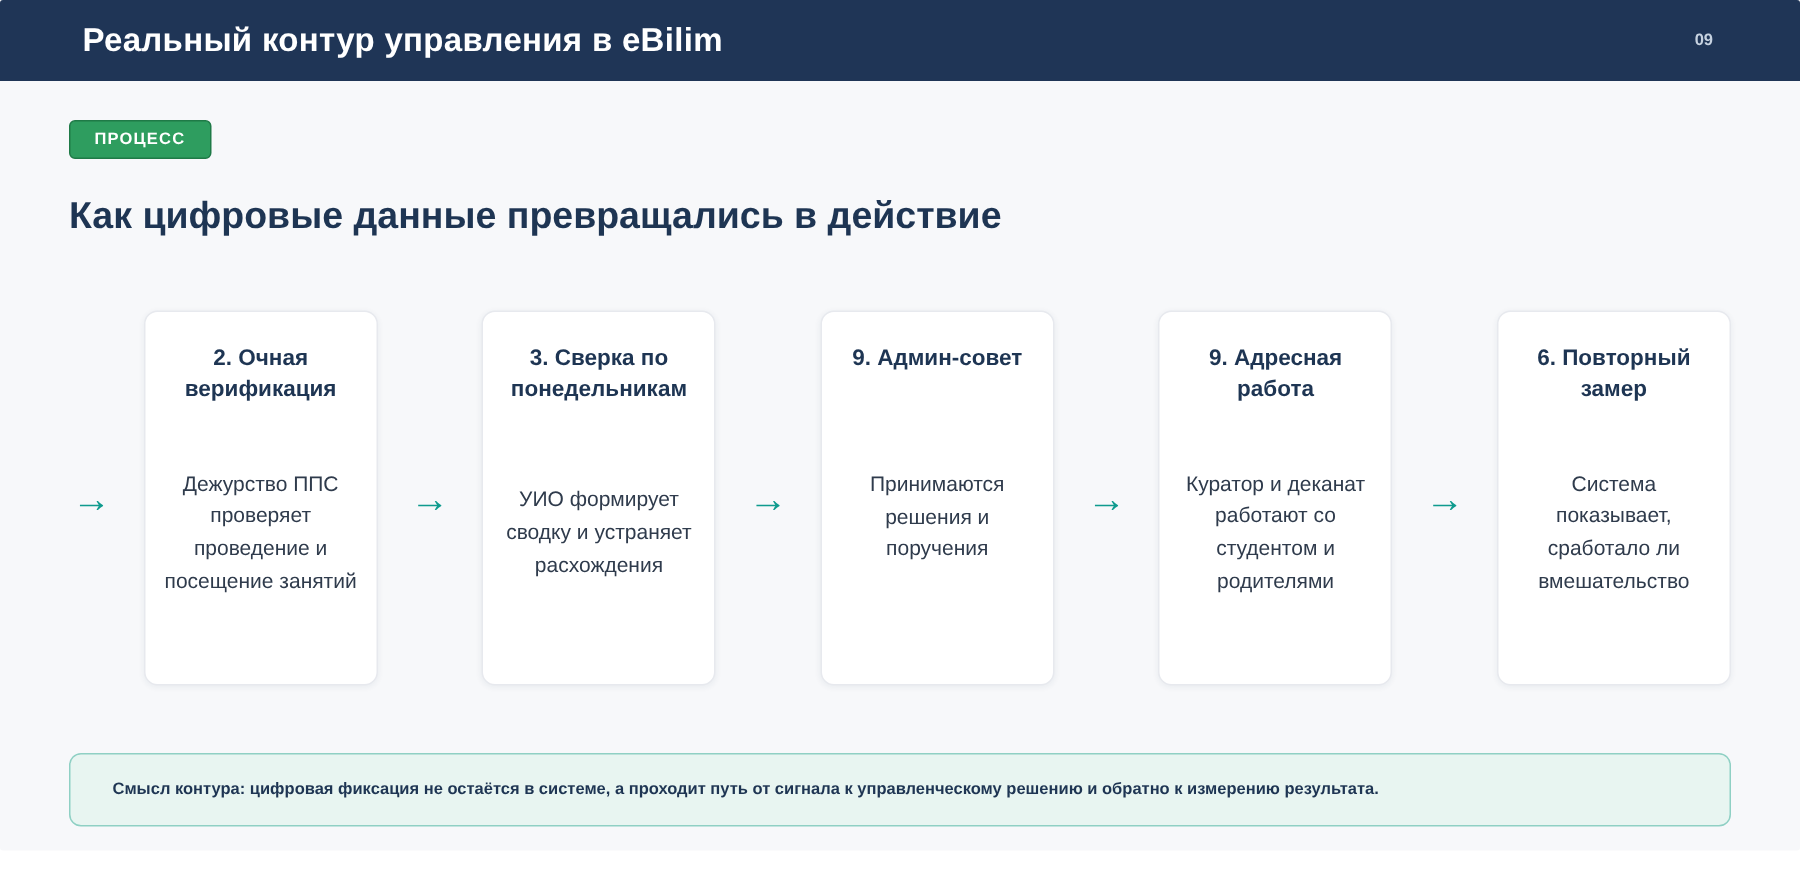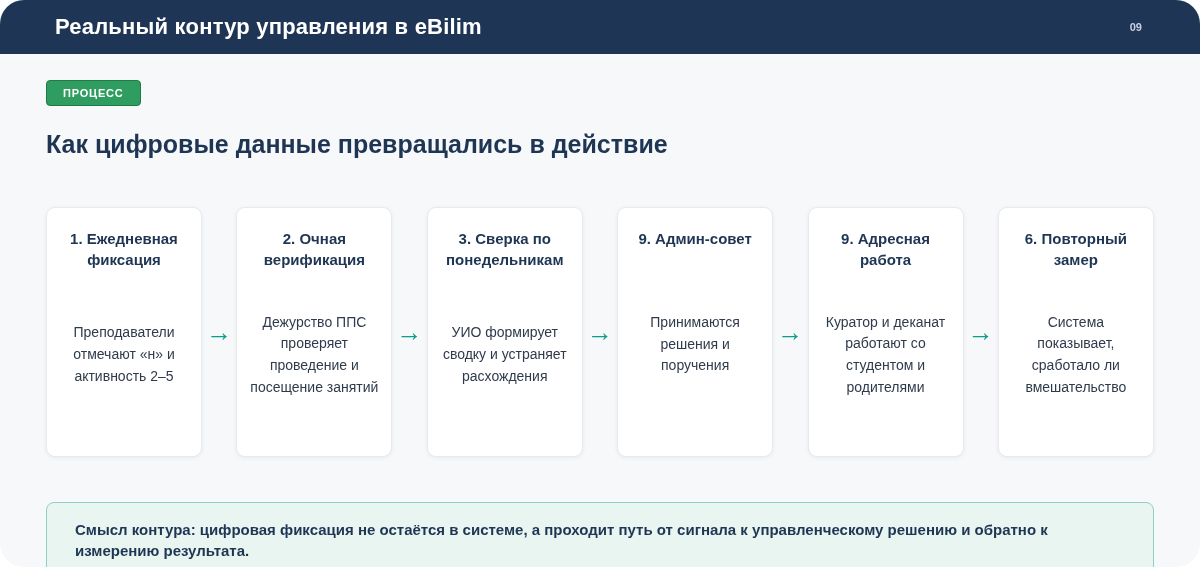--- a/index.html
+++ b/index.html
@@ -1,20 +1,20 @@
 <!DOCTYPE html>
 <html><head>
 <meta charset="utf-8">
 <style>
   * { margin: 0; padding: 0; box-sizing: border-box; }
   html, body { width: 1200px; height: 580px; background: #ffffff; font-family: "Liberation Sans", sans-serif; }
 
   .slide {
     width: 1200px; height: 567px;
-    border-radius: 24px;
+    border-radius: 2px;
     overflow: hidden;
     background: #f7f8fa;
     position: relative;
   }
 
   .topbar {
     height: 54px;
     background: #1f3556;
     display: flex;
     align-items: center;
@@ -102,21 +102,21 @@
   }
 
   .callout {
     margin-top: 45px;
     background: #e8f5f1;
     border: 1.5px solid #8fd0c4;
     border-radius: 8px;
     padding: 16px 28px;
   }
   .callout p {
-    font-size: 15px;
+    font-size: 11px;
     font-weight: bold;
     color: #1e3553;
     line-height: 1.4;
   }
 </style>
 </head>
 <body>
 
 <div class="slide">
 
@@ -126,26 +126,20 @@
   </header>
 
   <main>
 
     <span class="badge">ПРОЦЕСС</span>
 
     <h2 class="heading">Как цифровые данные превращались в действие</h2>
 
     <div class="flow">
 
-      <div class="card">
-        <div class="card-title">1. Ежедневная фиксация</div>
-        <div class="card-desc-wrap">
-          <div class="card-desc">Преподаватели отмечают «н» и активность 2–5</div>
-        </div>
-      </div>
 
       <span class="arrow">→</span>
 
       <div class="card">
         <div class="card-title">2. Очная верификация</div>
         <div class="card-desc-wrap">
           <div class="card-desc">Дежурство ППС проверяет проведение и посещение занятий</div>
         </div>
       </div>
 

